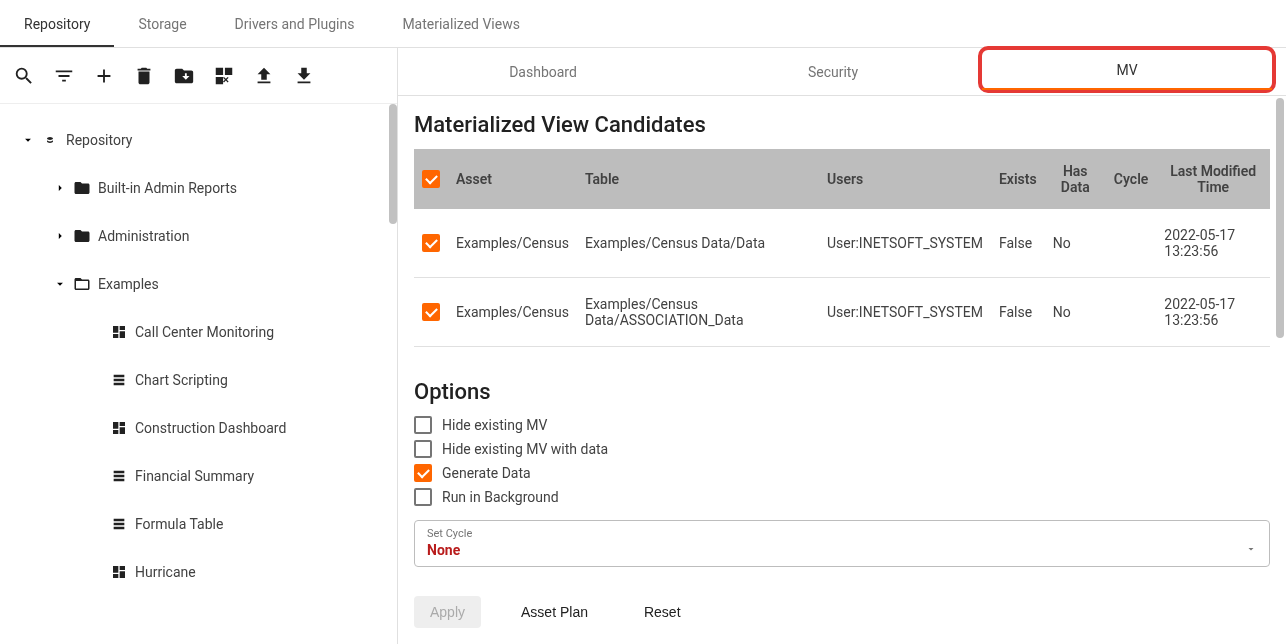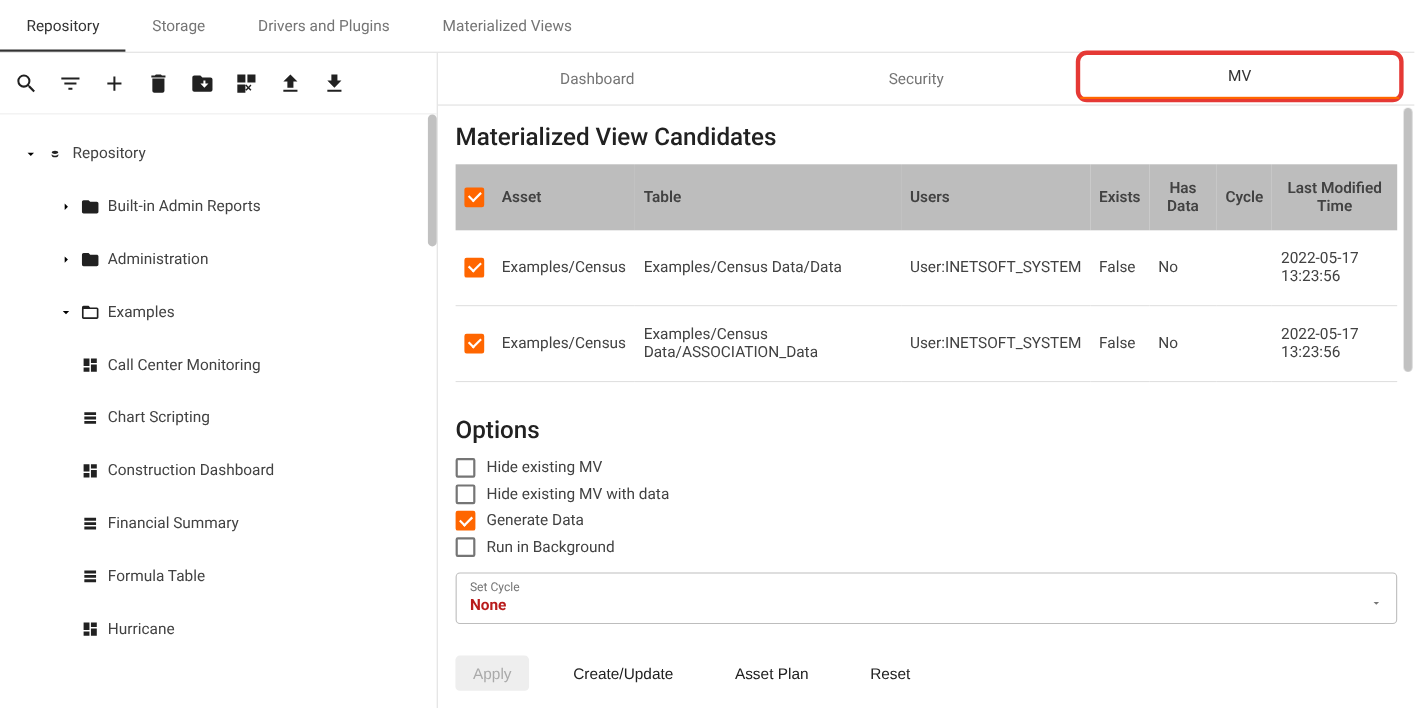--- a/index.html
+++ b/index.html
@@ -118,21 +118,21 @@
     }
     .tree-item-icon svg { fill: #212121; }
     .tree-item-label { flex: 1; }
     .tree-item-more {
       width: 40px;
       display: flex;
       align-items: center;
       justify-content: center;
     }
     .tree-item.child-1 { padding-left: 48px; }
-    .tree-item.child-2 { padding-left: 72px; }
+    .tree-item.child-2 { padding-left: 109px; }
     
     
     .right-panel {
       flex: 1;
       display: flex;
       flex-direction: column;
       position: relative;
     }
     .right-panel::after{
       content:'';
@@ -515,18 +515,17 @@
             <span><svg width="12" height="12" viewBox="0 0 24 24">
                   <path d="M7 10l5 5 5-5z" fill="#757575"></path>
                 </svg></span>
           </div>
         </div>
       </div>
     </div>
 
     <div class="button-bar">
       <button class="btn disabled">Apply</button>
-      <button class="btn">Create/Update</button>
       <button class="btn">Asset Plan</button>
       <button class="btn">Reset</button>
     </div>
   </div>
 </div>
 
 </body></html>

